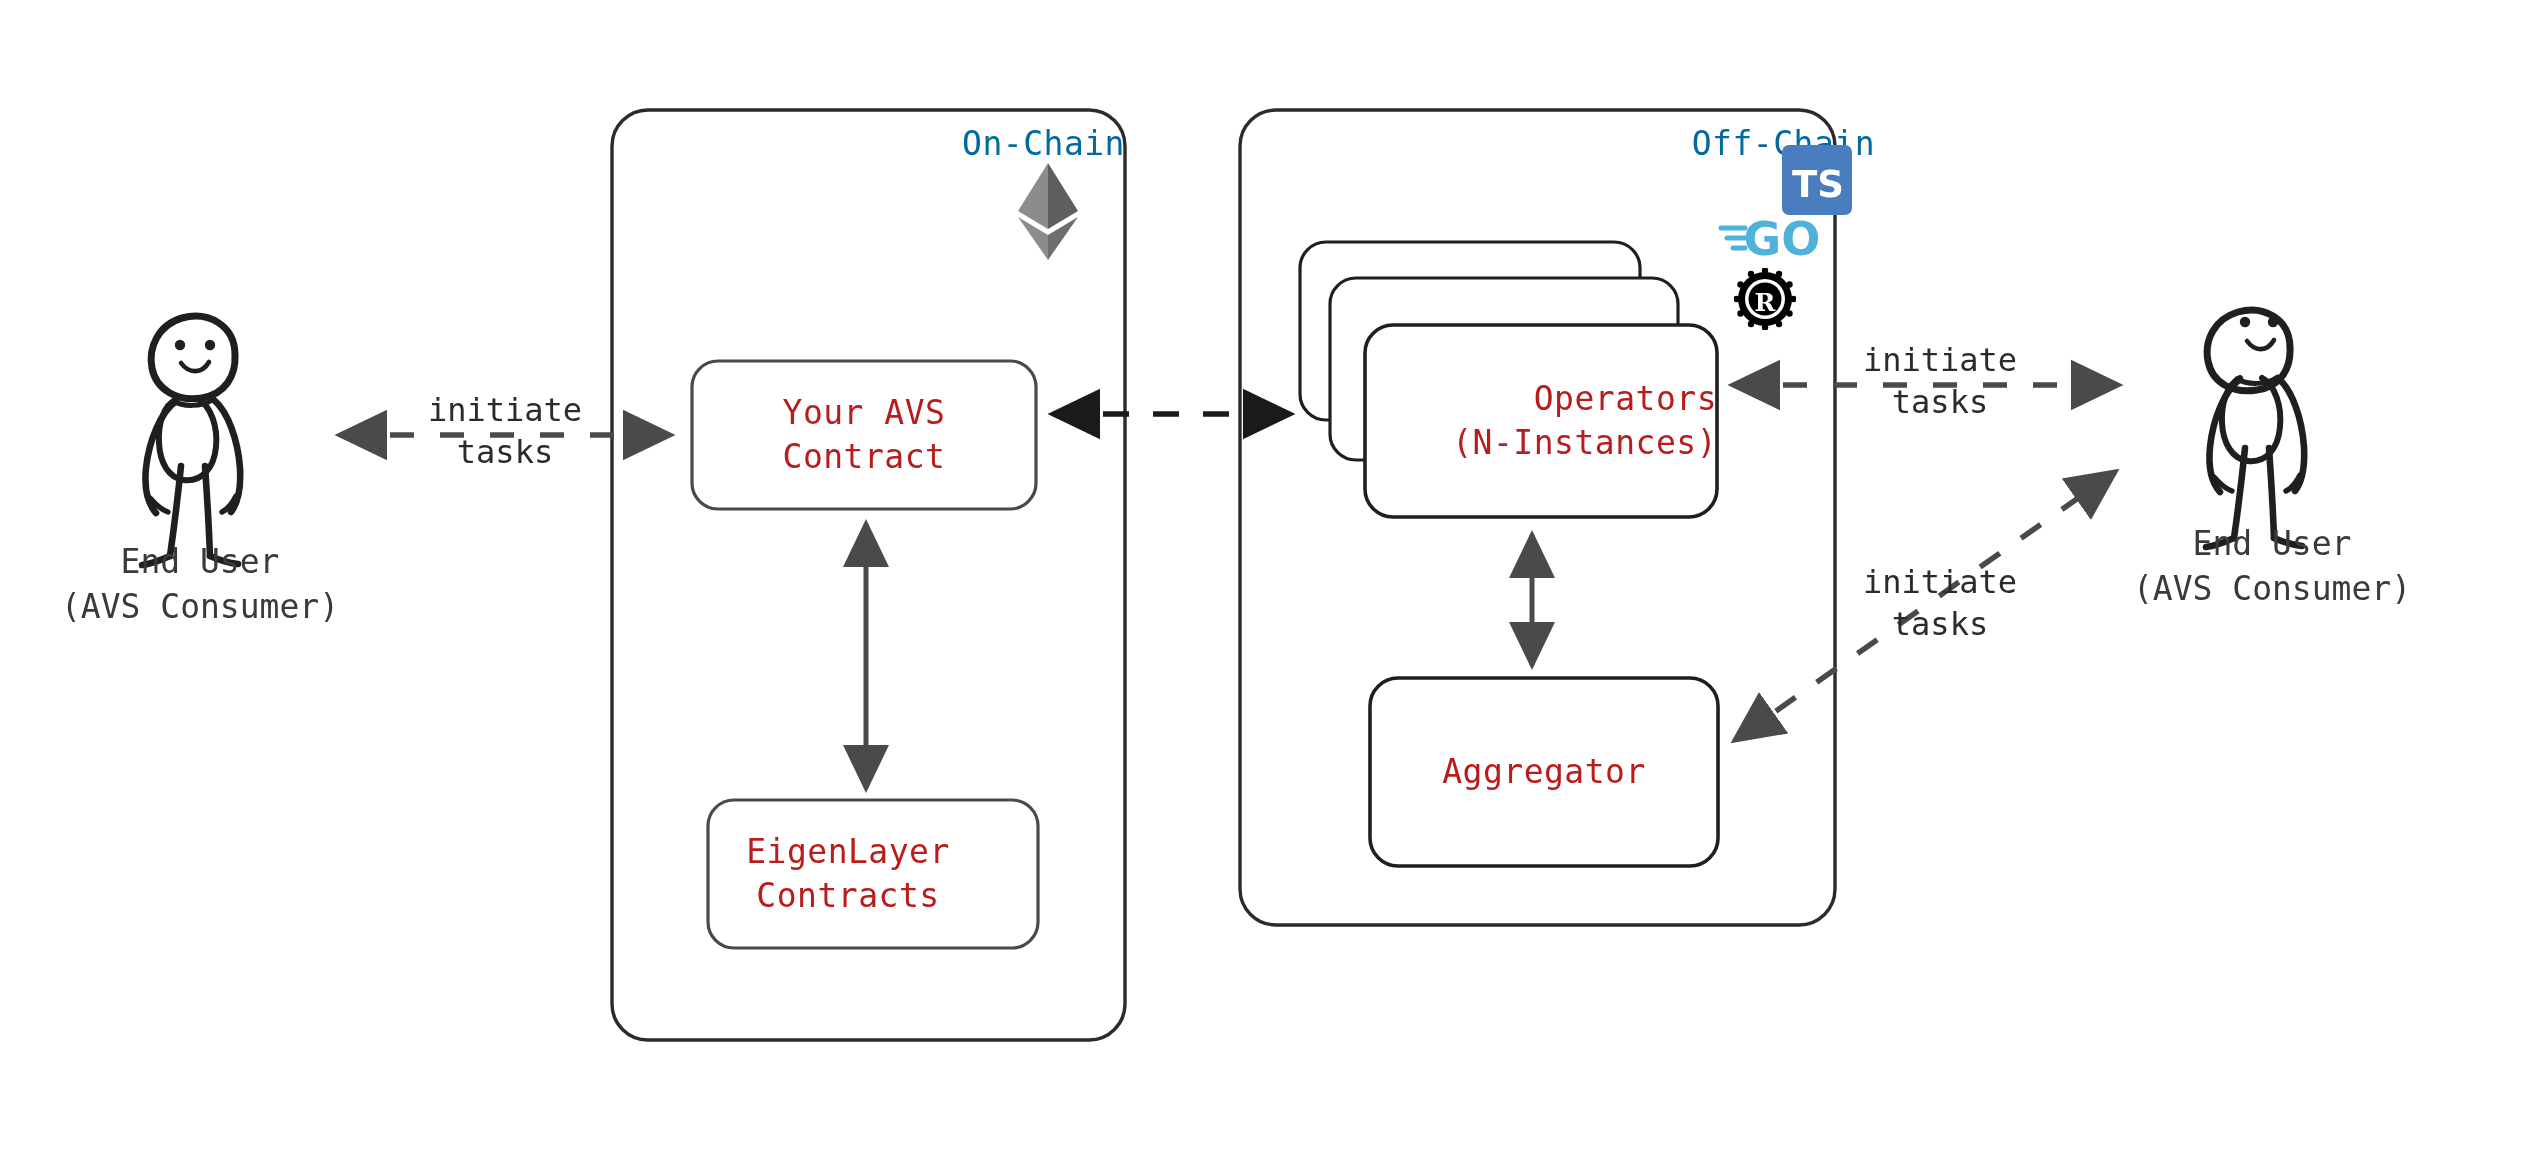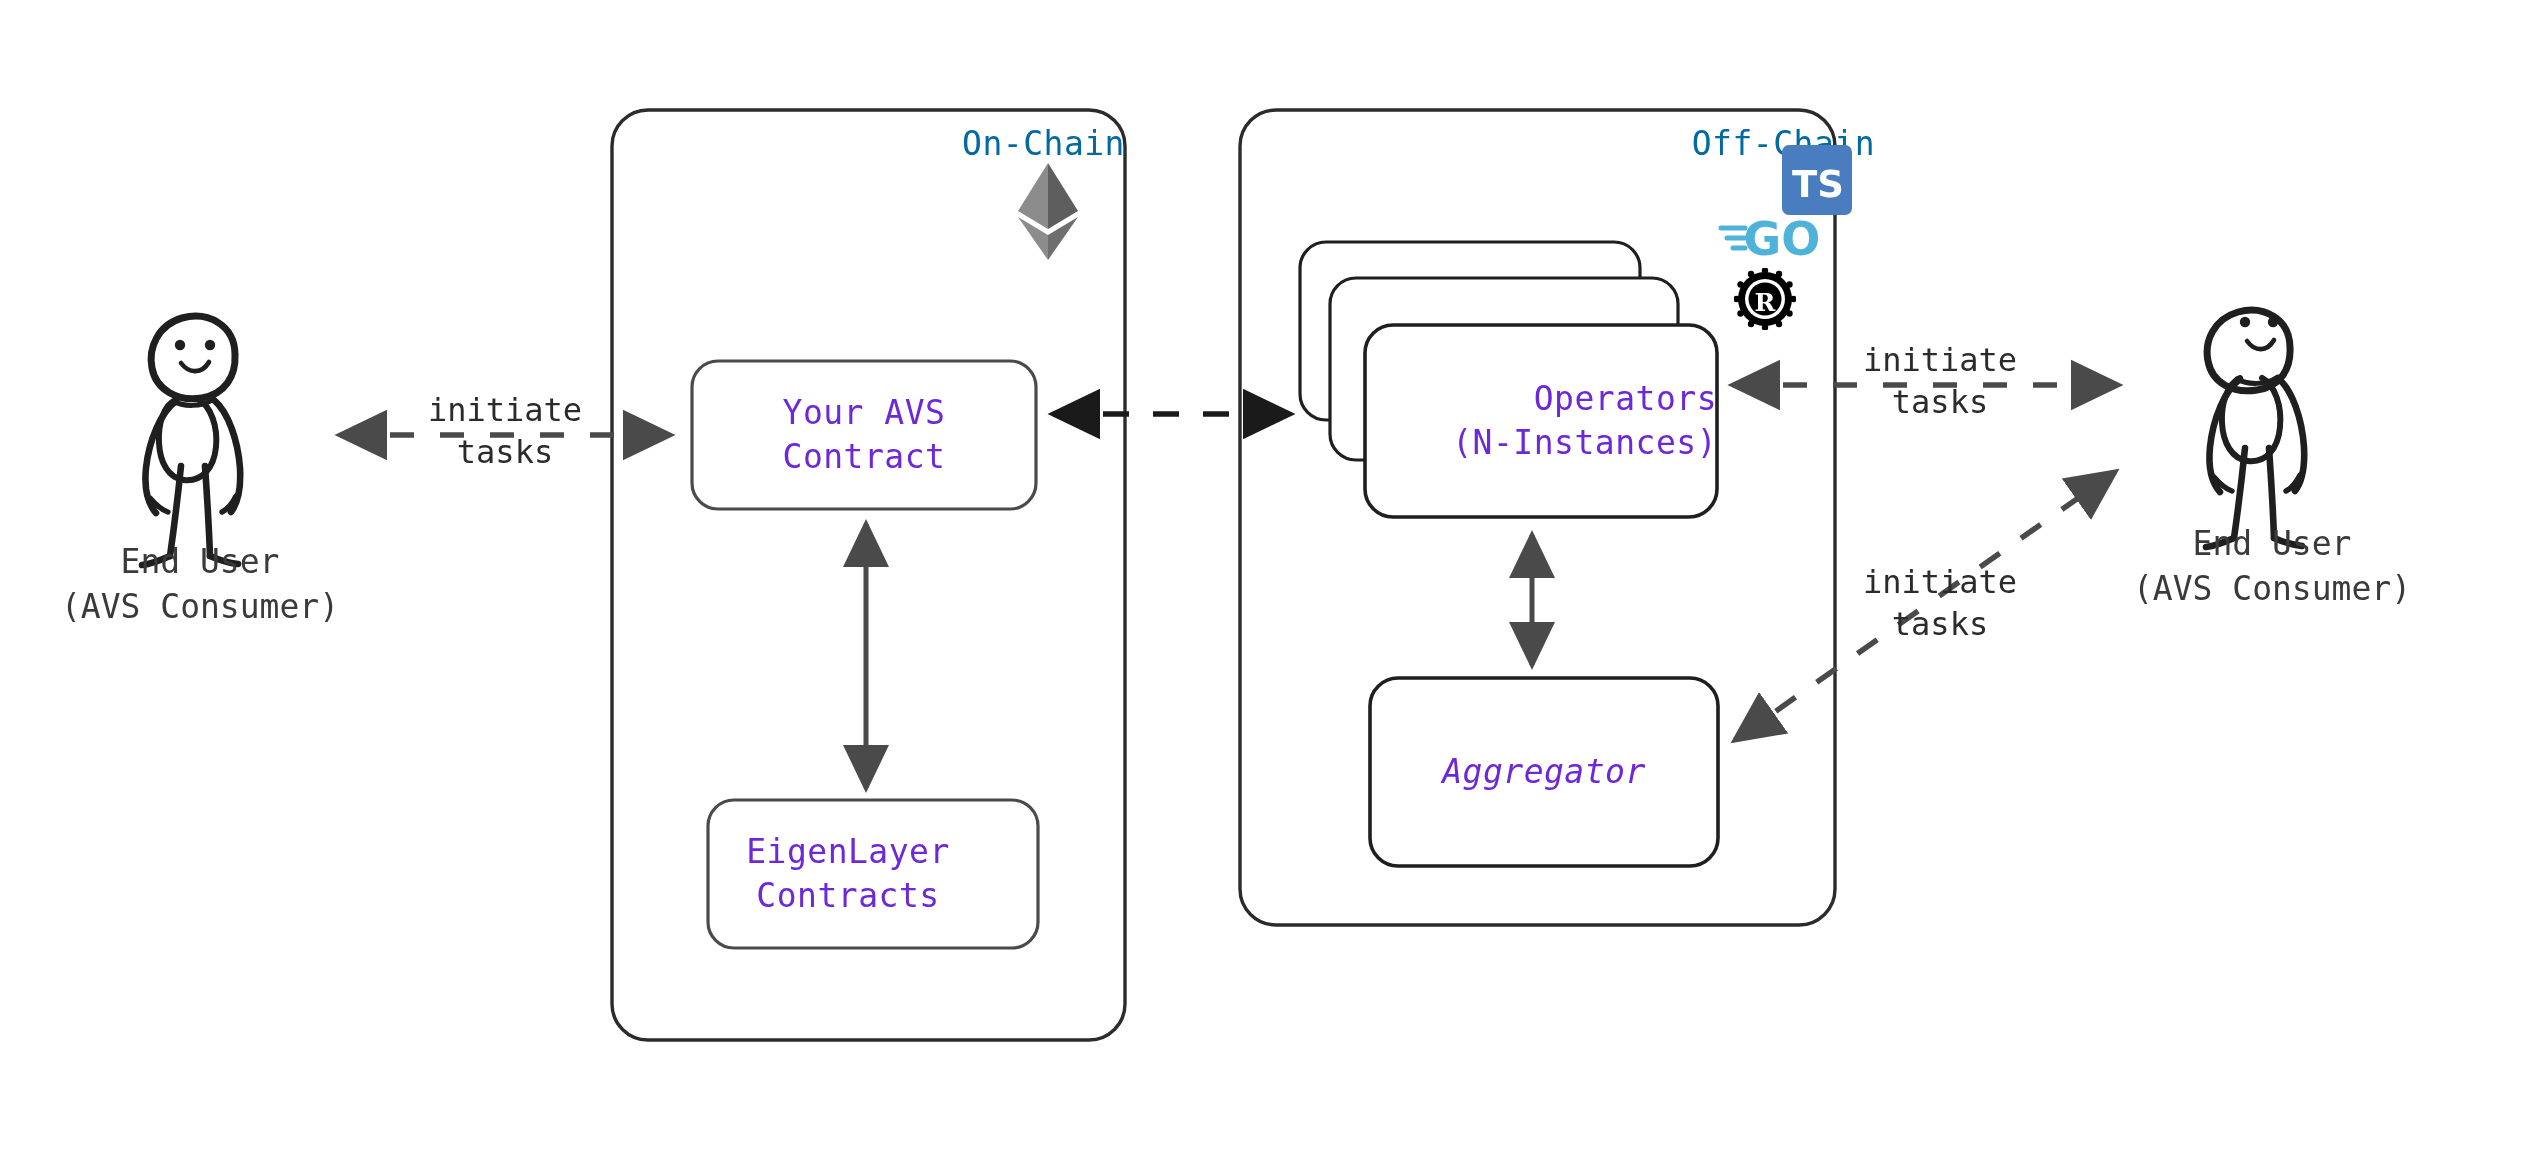--- a/index.html
+++ b/index.html
@@ -22,21 +22,21 @@
   }
   .diagram-svg {
     position: absolute;
     left: 0; top: 0;
     width: 2522px;
     height: 1176px;
   }
   .node-label {
     position: absolute;
     text-align: center;
-    color: #6d28d9;
+    color: #b91c1c;
     font-family: "DejaVu Sans Mono", monospace;
     font-size: 33px;
     line-height: 1.32;
     letter-spacing: 0.5px;
     white-space: pre-line;
     pointer-events: none;
   }
   .container-title {
     position: absolute;
     text-align: right;
@@ -236,21 +236,21 @@
 
   <div class="node-label" style="left:692px; top:391px; width:344px;">Your AVS
 Contract</div>
 
   <div class="node-label" style="left:708px; top:830px; width:280px;">EigenLayer
 Contracts</div>
 
   <div class="node-label" style="left:1365px; top:377px; width:352px;text-align:right;">Operators
 (N-Instances)</div>
 
-  <div class="node-label" style="left:1370px; top:750px; width:348px;font-style:italic;">Aggregator</div>
+  <div class="node-label" style="left:1370px; top:750px; width:348px;">Aggregator</div>
 
   <div class="edge-label" style="left:390px; top:390px; width:230px;">initiate
 tasks</div>
 
   <div class="edge-label" style="left:1840px; top:340px; width:200px;">initiate
 tasks</div>
 
   <div class="edge-label" style="left:1840px; top:562px; width:200px;">initiate
 tasks</div>
 

